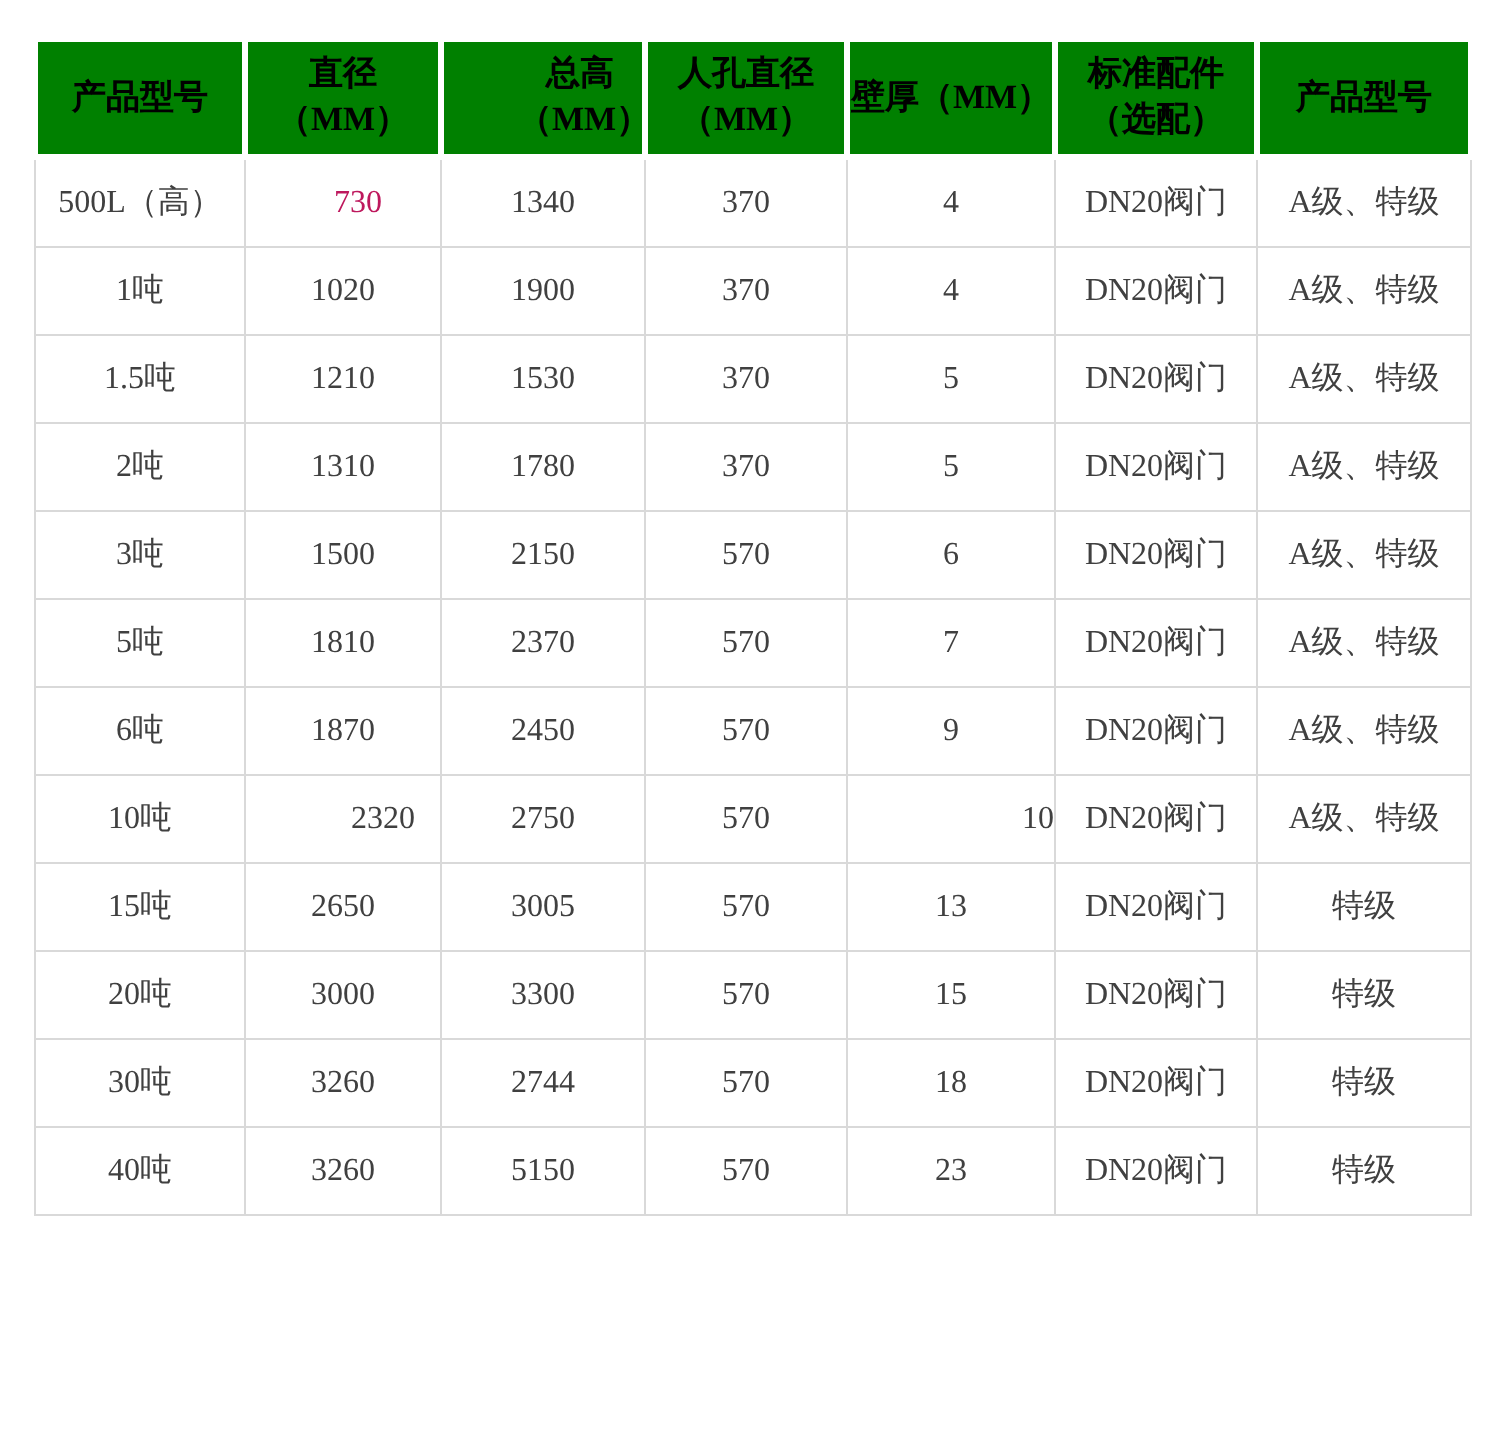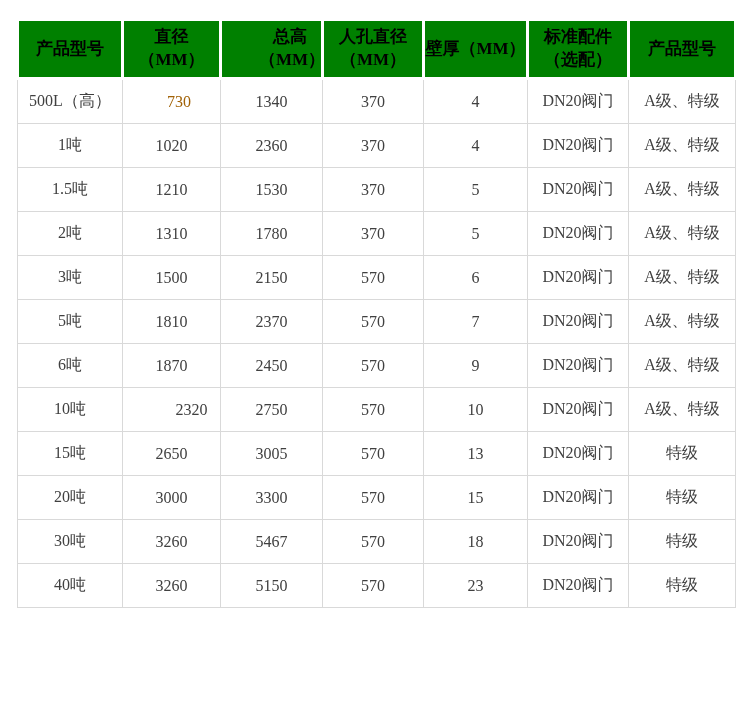--- a/index.html
+++ b/index.html
@@ -63,31 +63,31 @@
           <th style="background: rgb(0, 128, 0); color: rgb(0, 0, 0); padding-left: 37px;"><span>总高（MM）</span></th>
           <th style="background: rgb(0, 128, 0); color: rgb(0, 0, 0);"><span>人孔直径</span><br><span>（MM）</span></th>
           <th style="background: rgb(0, 128, 0); color: rgb(0, 0, 0);"><span>壁厚（MM）</span></th>
           <th style="background: rgb(0, 128, 0); color: rgb(0, 0, 0);"><span>标准配件</span><br><span>（选配）</span></th>
           <th style="background: rgb(0, 128, 0); color: rgb(0, 0, 0);"><span>产品型号</span></th>
         </tr>
     </thead>
     <tbody>
         <tr>
           <td style="color: rgb(64, 64, 64); border-color: rgb(217, 217, 217);">500L（高）</td>
-          <td style="color: #a16207; border-color: rgb(217, 217, 217); padding-left: 15px;">730</td>
+          <td style="color: #be185d; border-color: rgb(217, 217, 217); padding-left: 15px;">730</td>
           <td style="color: rgb(64, 64, 64); border-color: rgb(217, 217, 217);">1340</td>
           <td style="color: rgb(64, 64, 64); border-color: rgb(217, 217, 217);">370</td>
           <td style="color: rgb(64, 64, 64); border-color: rgb(217, 217, 217);">4</td>
           <td style="color: rgb(64, 64, 64); border-color: rgb(217, 217, 217);">DN20阀门</td>
           <td style="color: rgb(64, 64, 64); border-color: rgb(217, 217, 217);">A级、特级</td>
         </tr>
         <tr>
           <td style="color: rgb(64, 64, 64); border-color: rgb(217, 217, 217);">1吨</td>
           <td style="color: rgb(64, 64, 64); border-color: rgb(217, 217, 217);">1020</td>
-          <td style="color: rgb(64, 64, 64); border-color: rgb(217, 217, 217);">2360</td>
+          <td style="color: rgb(64, 64, 64); border-color: rgb(217, 217, 217);">1900</td>
           <td style="color: rgb(64, 64, 64); border-color: rgb(217, 217, 217);">370</td>
           <td style="color: rgb(64, 64, 64); border-color: rgb(217, 217, 217);">4</td>
           <td style="color: rgb(64, 64, 64); border-color: rgb(217, 217, 217);">DN20阀门</td>
           <td style="color: rgb(64, 64, 64); border-color: rgb(217, 217, 217);">A级、特级</td>
         </tr>
         <tr>
           <td style="color: rgb(64, 64, 64); border-color: rgb(217, 217, 217);">1.5吨</td>
           <td style="color: rgb(64, 64, 64); border-color: rgb(217, 217, 217);">1210</td>
           <td style="color: rgb(64, 64, 64); border-color: rgb(217, 217, 217);">1530</td>
           <td style="color: rgb(64, 64, 64); border-color: rgb(217, 217, 217);">370</td>
@@ -129,21 +129,21 @@
           <td style="color: rgb(64, 64, 64); border-color: rgb(217, 217, 217);">570</td>
           <td style="color: rgb(64, 64, 64); border-color: rgb(217, 217, 217);">9</td>
           <td style="color: rgb(64, 64, 64); border-color: rgb(217, 217, 217);">DN20阀门</td>
           <td style="color: rgb(64, 64, 64); border-color: rgb(217, 217, 217);">A级、特级</td>
         </tr>
         <tr>
           <td style="color: rgb(64, 64, 64); border-color: rgb(217, 217, 217);">10吨</td>
           <td style="color: rgb(64, 64, 64); border-color: rgb(217, 217, 217); padding-left: 40px;">2320</td>
           <td style="color: rgb(64, 64, 64); border-color: rgb(217, 217, 217);">2750</td>
           <td style="color: rgb(64, 64, 64); border-color: rgb(217, 217, 217);">570</td>
-          <td style="color: rgb(64, 64, 64); border-color: rgb(217, 217, 217);">10</td>
+          <td style="color: rgb(64, 64, 64); border-color: rgb(217, 217, 217); text-align: right;">10</td>
           <td style="color: rgb(64, 64, 64); border-color: rgb(217, 217, 217);">DN20阀门</td>
           <td style="color: rgb(64, 64, 64); border-color: rgb(217, 217, 217);">A级、特级</td>
         </tr>
         <tr>
           <td style="color: rgb(64, 64, 64); border-color: rgb(217, 217, 217);">15吨</td>
           <td style="color: rgb(64, 64, 64); border-color: rgb(217, 217, 217); font-family: Liberation Serif, serif;">2650</td>
           <td style="color: rgb(64, 64, 64); border-color: rgb(217, 217, 217);">3005</td>
           <td style="color: rgb(64, 64, 64); border-color: rgb(217, 217, 217);">570</td>
           <td style="color: rgb(64, 64, 64); border-color: rgb(217, 217, 217);">13</td>
           <td style="color: rgb(64, 64, 64); border-color: rgb(217, 217, 217);">DN20阀门</td>
@@ -154,21 +154,21 @@
           <td style="color: rgb(64, 64, 64); border-color: rgb(217, 217, 217);">3000</td>
           <td style="color: rgb(64, 64, 64); border-color: rgb(217, 217, 217);">3300</td>
           <td style="color: rgb(64, 64, 64); border-color: rgb(217, 217, 217);">570</td>
           <td style="color: rgb(64, 64, 64); border-color: rgb(217, 217, 217);">15</td>
           <td style="color: rgb(64, 64, 64); border-color: rgb(217, 217, 217);">DN20阀门</td>
           <td style="color: rgb(64, 64, 64); border-color: rgb(217, 217, 217);">特级</td>
         </tr>
         <tr>
           <td style="color: rgb(64, 64, 64); border-color: rgb(217, 217, 217);">30吨</td>
           <td style="color: rgb(64, 64, 64); border-color: rgb(217, 217, 217);">3260</td>
-          <td style="color: rgb(64, 64, 64); border-color: rgb(217, 217, 217);">5467</td>
+          <td style="color: rgb(64, 64, 64); border-color: rgb(217, 217, 217);">2744</td>
           <td style="color: rgb(64, 64, 64); border-color: rgb(217, 217, 217);">570</td>
           <td style="color: rgb(64, 64, 64); border-color: rgb(217, 217, 217);">18</td>
           <td style="color: rgb(64, 64, 64); border-color: rgb(217, 217, 217);">DN20阀门</td>
           <td style="color: rgb(64, 64, 64); border-color: rgb(217, 217, 217);">特级</td>
         </tr>
         <tr>
           <td style="color: rgb(64, 64, 64); border-color: rgb(217, 217, 217);">40吨</td>
           <td style="color: rgb(64, 64, 64); border-color: rgb(217, 217, 217);">3260</td>
           <td style="color: rgb(64, 64, 64); border-color: rgb(217, 217, 217);">5150</td>
           <td style="color: rgb(64, 64, 64); border-color: rgb(217, 217, 217);">570</td>

